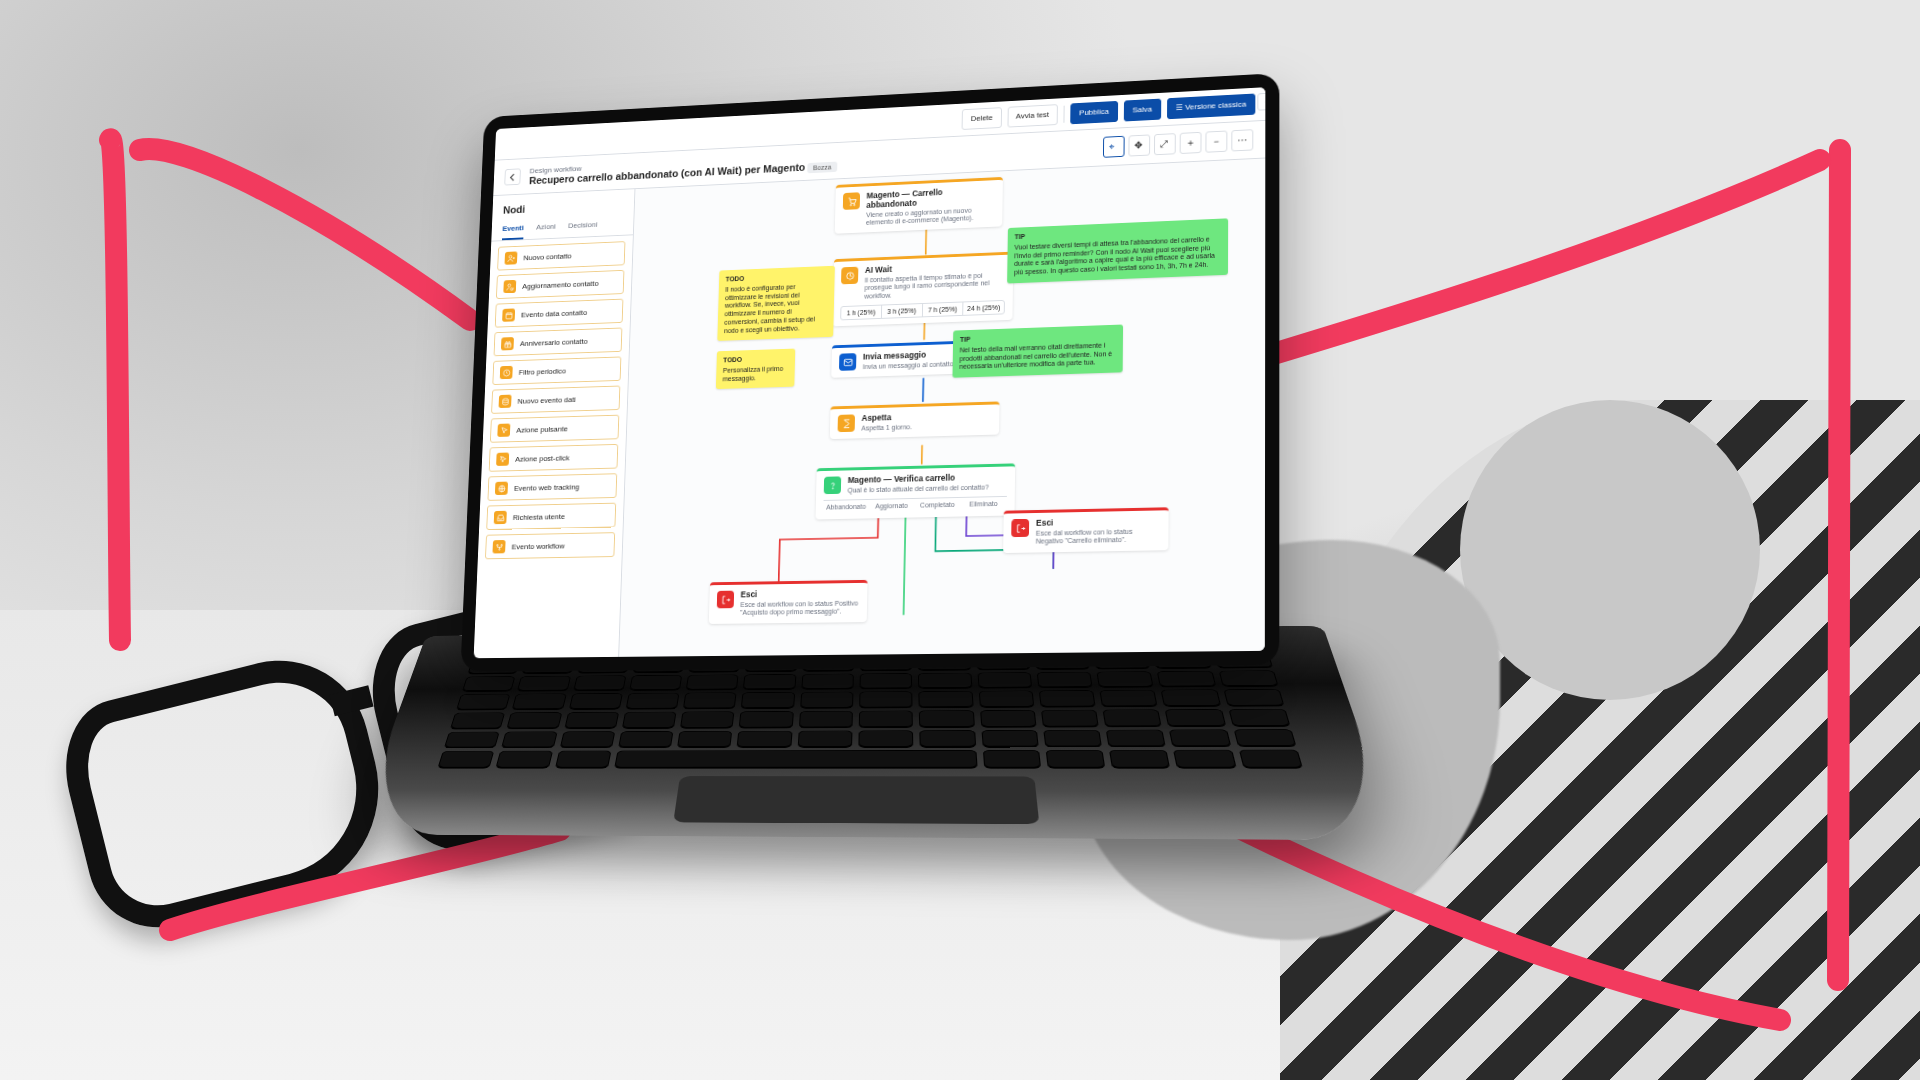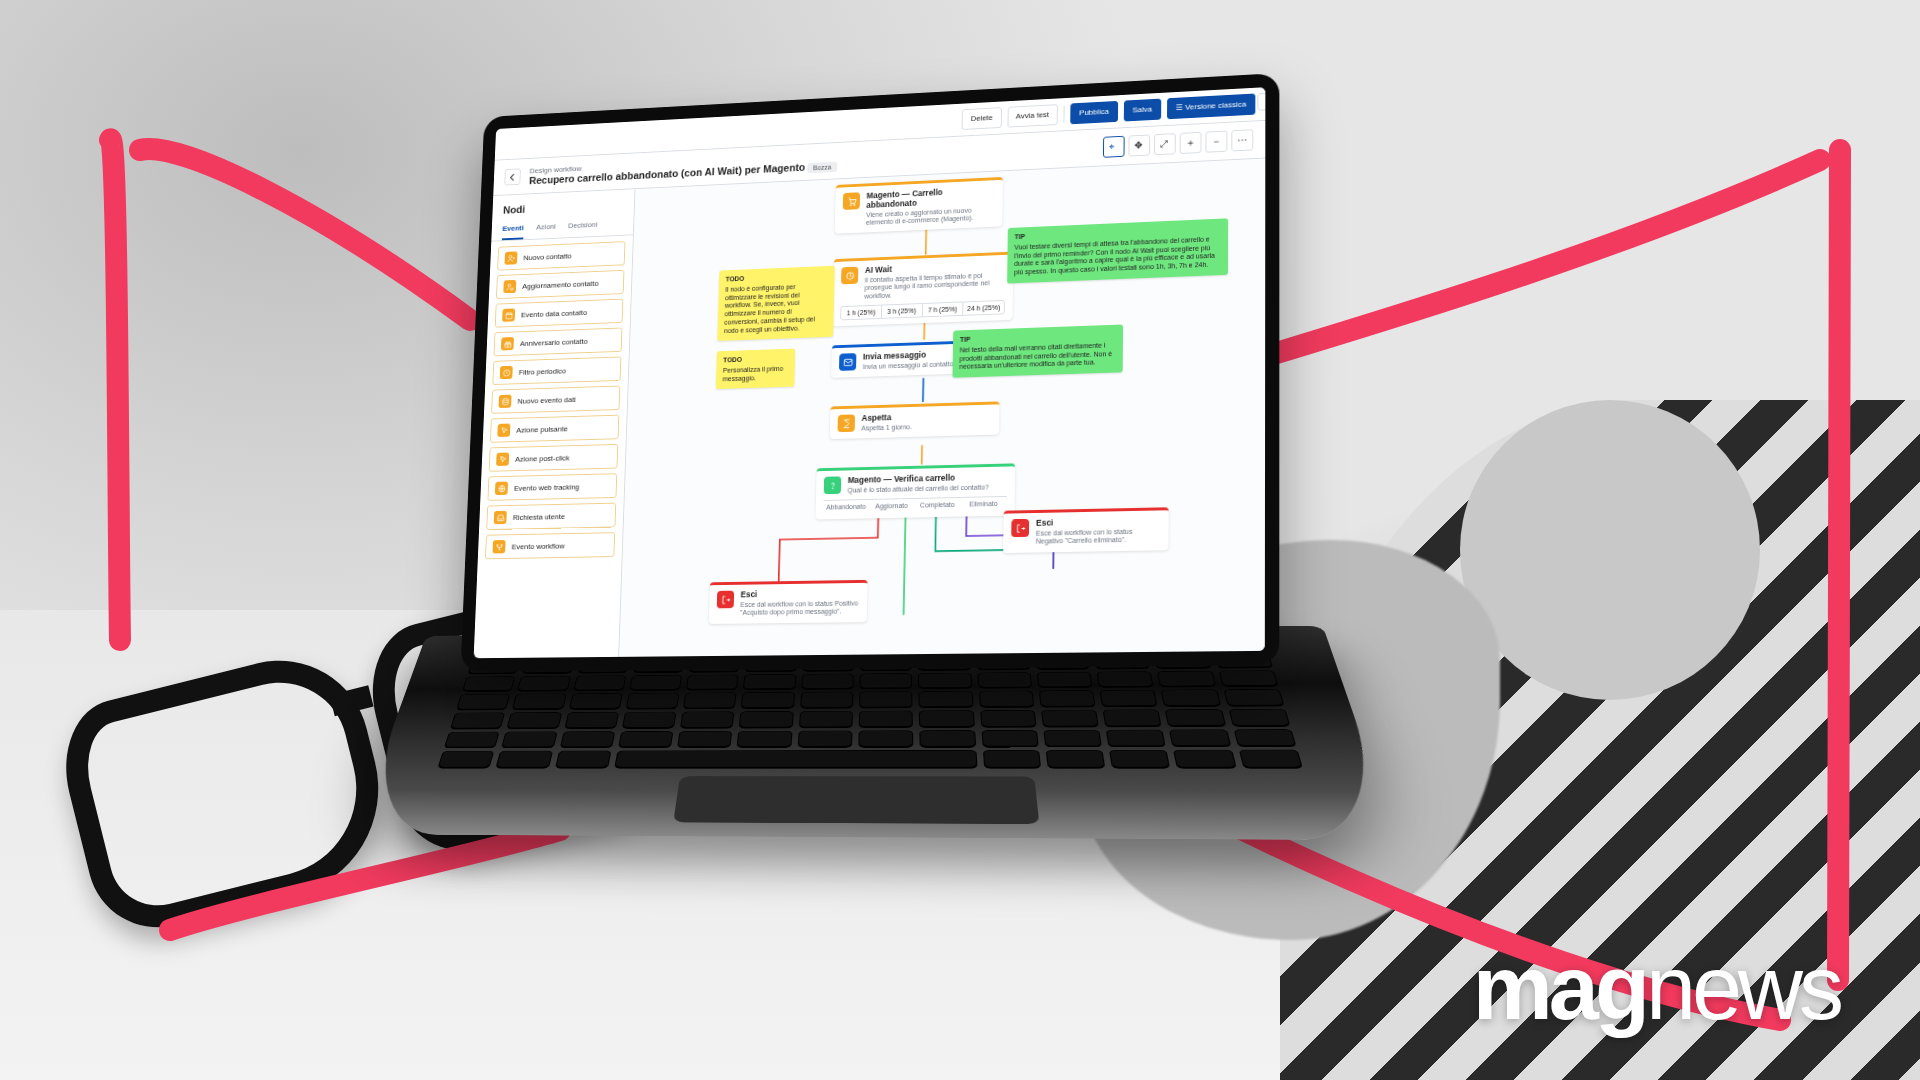--- a/index.html
+++ b/index.html
@@ -147,21 +147,20 @@
     <g stroke="#f23a5e" stroke-width="22" stroke-linecap="round" fill="none">
       <path d="M110 140 C118 120 118 520 120 640"></path>
       <path d="M140 150 C180 140 320 210 470 320"></path>
       <path d="M1840 150 C1838 160 1840 880 1838 980"></path>
       <path d="M1820 160 C1600 260 1320 340 1120 400"></path>
       <path d="M1060 730 C1150 790 1500 970 1780 1020"></path>
       <path d="M170 930 C260 900 460 860 560 830"></path>
     </g>
   </svg>
 
-  <div class="logo"><b>mag</b><span></span>news</div>
 
   <div class="laptop">
     <div class="base">
       <div class="keys">
         <div class="krow">
             <div class="key"></div>
             <div class="key"></div>
             <div class="key"></div>
             <div class="key"></div>
             <div class="key"></div>

